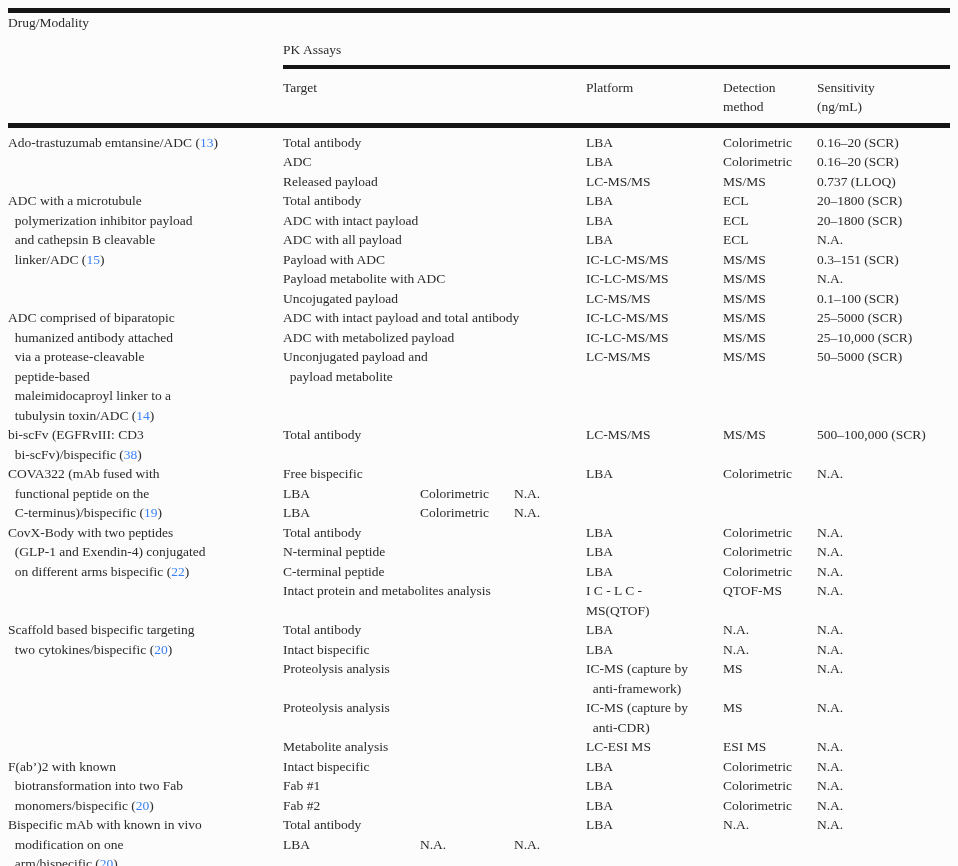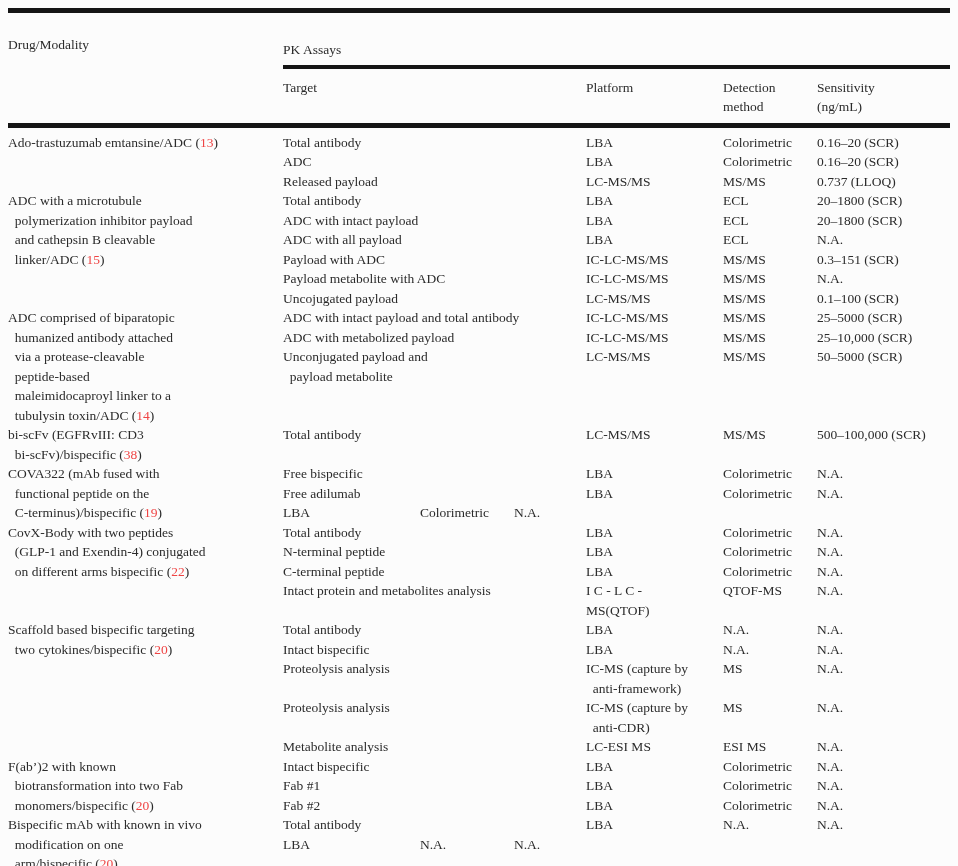--- a/index.html
+++ b/index.html
@@ -15,21 +15,21 @@
   .page { padding: 8px 8px 0 8px; }
 
   .rule { background: #151515; }
   .rule.thick { height: 5px; }
   .rule.mid { height: 4px; }
 
   
   .thead { display: flex; align-items: stretch; }
   .drug-col-head {
     width: 275px; flex: 0 0 275px;
-    padding-top: 22px;
+    padding-top: 0;
   }
   .pk-col { flex: 1 1 auto; margin-top: 20px; }
   .pk-title { padding: 7px 0 5px 0; }
   .pk-cols { display: flex; padding: 9px 0 6px 0; }
   .c-target   { width: 303px; flex: 0 0 303px; }
   .c-platform { width: 137px; flex: 0 0 137px; }
   .c-detect   { width: 94px;  flex: 0 0 94px; white-space: pre-line; }
   .c-sens     { flex: 1 1 auto; white-space: pre-line; }
 
   
@@ -39,21 +39,21 @@
     width: 275px; flex: 0 0 275px;
     white-space: pre-wrap;
   }
   .assays { flex: 1 1 auto; display: flex; flex-direction: column; }
   .assay-row { display: flex; align-items: flex-start; }
   .cell-target   { width: 303px; flex: 0 0 303px; white-space: pre-wrap; }
   .cell-platform { width: 137px; flex: 0 0 137px; white-space: pre-wrap; }
   .cell-detect   { width: 94px;  flex: 0 0 94px; white-space: pre-wrap; }
   .cell-sens     { flex: 1 1 auto; white-space: pre-wrap; }
 
-  .ref { color: #ef4444; cursor: pointer; }
+  .ref { color: #3b82f6; cursor: pointer; }
 
   .bottom-rule { margin-top: 6px; }
 </style>
 </head>
 <body>
 
 <div class="page">
 
   <div class="rule thick"></div>
 
@@ -189,21 +189,20 @@
   functional peptide on the
   C-terminus)/bispecific (<span class="ref">19</span>)</div>
         <div class="assays">
           <div class="assay-row">
             <div class="cell-target">Free bispecific</div>
             <div class="cell-platform">LBA</div>
             <div class="cell-detect">Colorimetric</div>
             <div class="cell-sens">N.A.</div>
           </div>
           <div class="assay-row">
-            <div class="cell-target">Free adilumab</div>
             <div class="cell-platform">LBA</div>
             <div class="cell-detect">Colorimetric</div>
             <div class="cell-sens">N.A.</div>
           </div>
           <div class="assay-row">
             <div class="cell-platform">LBA</div>
             <div class="cell-detect">Colorimetric</div>
             <div class="cell-sens">N.A.</div>
           </div>
         </div>

